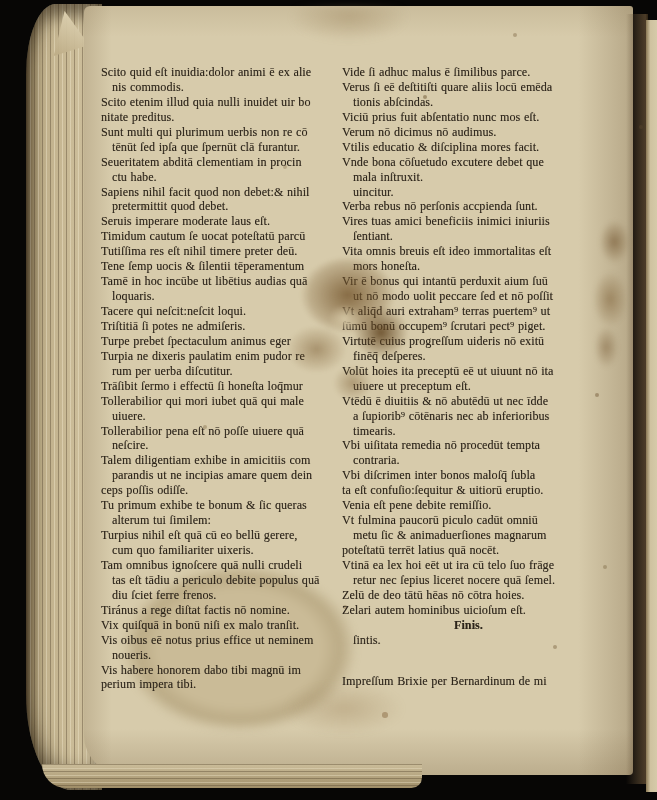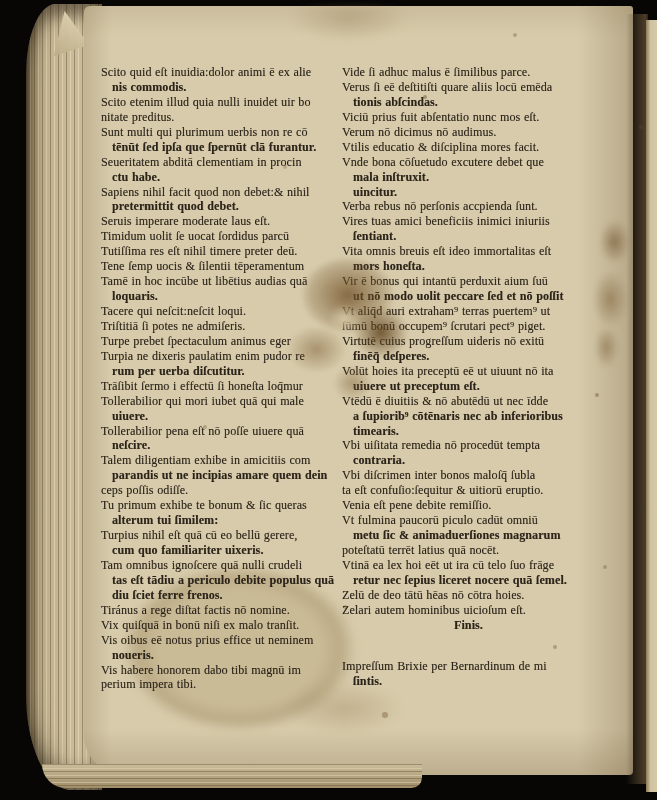--- a/index.html
+++ b/index.html
@@ -76,21 +76,21 @@
   .next-page{position:absolute;left:646px;top:20px;bottom:8px;width:11px;z-index:5;
     background:linear-gradient(90deg,#8a7854,#cfc2a0 40%,#d6caa9);}
 
   
   .col{position:absolute;top:40px;z-index:3;color:#2c241a;font-size:12px;
     line-height:14.95px;white-space:nowrap;letter-spacing:.1px;word-spacing:.5px;
     text-shadow:.3px .3px 0 rgba(44,36,26,.35);margin-top:19px;}
   .col-left{left:17px;}
   .col-right{left:258px;}
   .line{height:14.95px;}
-  .line.indent{padding-left:11px;font-weight:bold;}
+  .line.indent{padding-left:11px;}
   .line.center{padding-left:112px;font-weight:bold;}
   .line.gap{margin-top:26px;}
 </style>
 </head>
 <body>
 
 <div class="scene">
 
   <div class="edges-left"></div>
   <div class="fold"></div>
@@ -107,21 +107,21 @@
         <div class="line indent">nis commodis.</div>
         <div class="line">Scito etenim illud quia nulli inuidet uir bo</div>
         <div class="line">nitate preditus.</div>
         <div class="line">Sunt multi qui plurimum uerbis non re cō</div>
         <div class="line indent">tēnūt ſed ipſa que ſpernūt clā furantur.</div>
         <div class="line">Seueritatem abditā clementiam in procin</div>
         <div class="line indent">ctu habe.</div>
         <div class="line">Sapiens nihil facit quod non debet:&amp; nihil</div>
         <div class="line indent">pretermittit quod debet.</div>
         <div class="line">Seruis imperare moderate laus eſt.</div>
-        <div class="line">Timidum uolit ſe uocat ſordidus parcū</div>
+        <div class="line">Timidum cautum ſe uocat poteſtatū parcū</div>
         <div class="line">Tutiſſima res eſt nihil timere preter deū.</div>
         <div class="line">Tene ſemp uocis &amp; ſilentii tēperamentum</div>
         <div class="line">Tamē in hoc incūbe ut libētius audias quā</div>
         <div class="line indent">loquaris.</div>
         <div class="line">Tacere qui neſcit:neſcit loqui.</div>
         <div class="line">Triſtitiā ſi potes ne admiſeris.</div>
         <div class="line">Turpe prebet ſpectaculum animus eger</div>
         <div class="line">Turpia ne dixeris paulatim enim pudor re</div>
         <div class="line indent">rum per uerba diſcutitur.</div>
         <div class="line">Trāſibit ſermo i effectū ſi honeſta loq̄mur</div>
@@ -180,22 +180,22 @@
         <div class="line">ta eſt confuſio:ſequitur &amp; uitiorū eruptio.</div>
         <div class="line">Venia eſt pene debite remiſſio.</div>
         <div class="line">Vt fulmina paucorū piculo cadūt omniū</div>
         <div class="line indent">metu ſic &amp; animaduerſiones magnarum</div>
         <div class="line">poteſtatū terrēt latius quā nocēt.</div>
         <div class="line">Vtinā ea lex hoi eēt ut ira cū telo ſuo frāge</div>
         <div class="line indent">retur nec ſepius liceret nocere quā ſemel.</div>
         <div class="line">Zelū de deo tātū hēas nō cōtra hoies.</div>
         <div class="line">Zelari autem hominibus uicioſum eſt.</div>
         <div class="line center">Finis.</div>
+        <div class="line indent">ſintis.</div>
         <div class="line gap">Impreſſum Brixie per Bernardinum de mi</div>
-        <div class="line indent">ſintis.</div>
       </div>
 
     <div class="stain stain-center"></div>
     <div class="stain stain-right"></div>
   </div>
 
   <div class="edges-bottom"></div>
   <div class="gutter"></div>
   <div class="next-page"></div>
 

